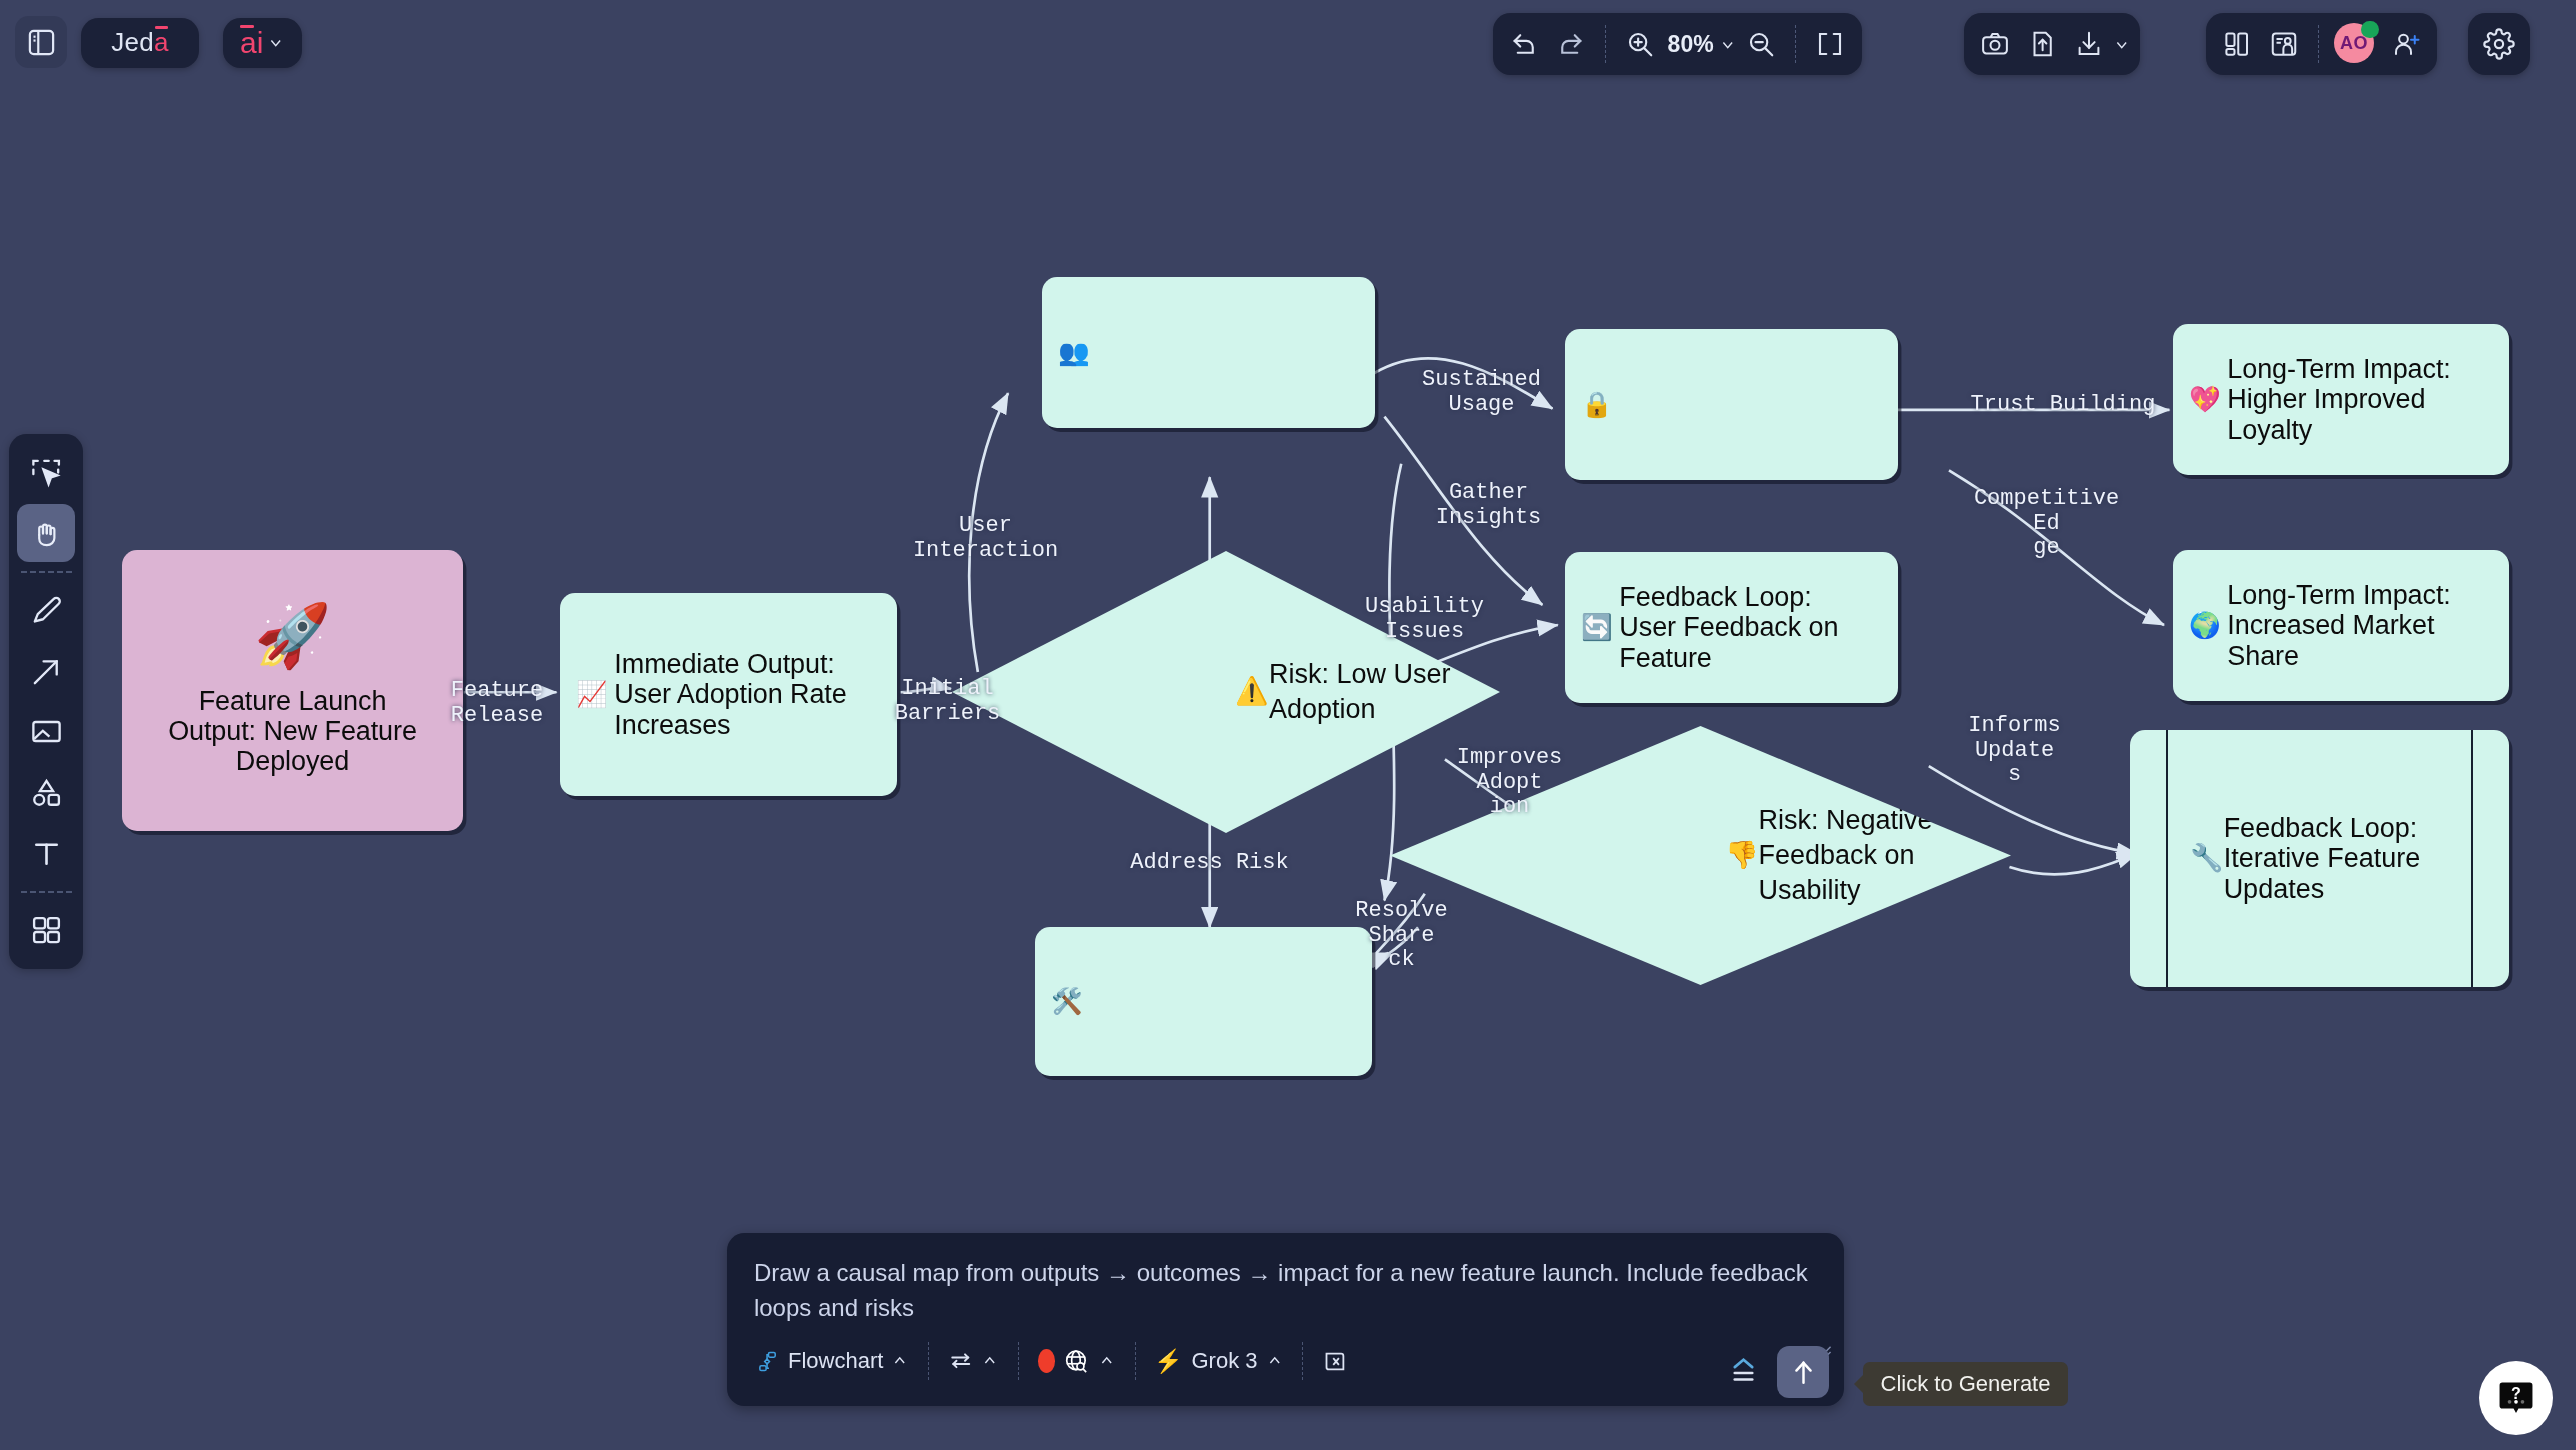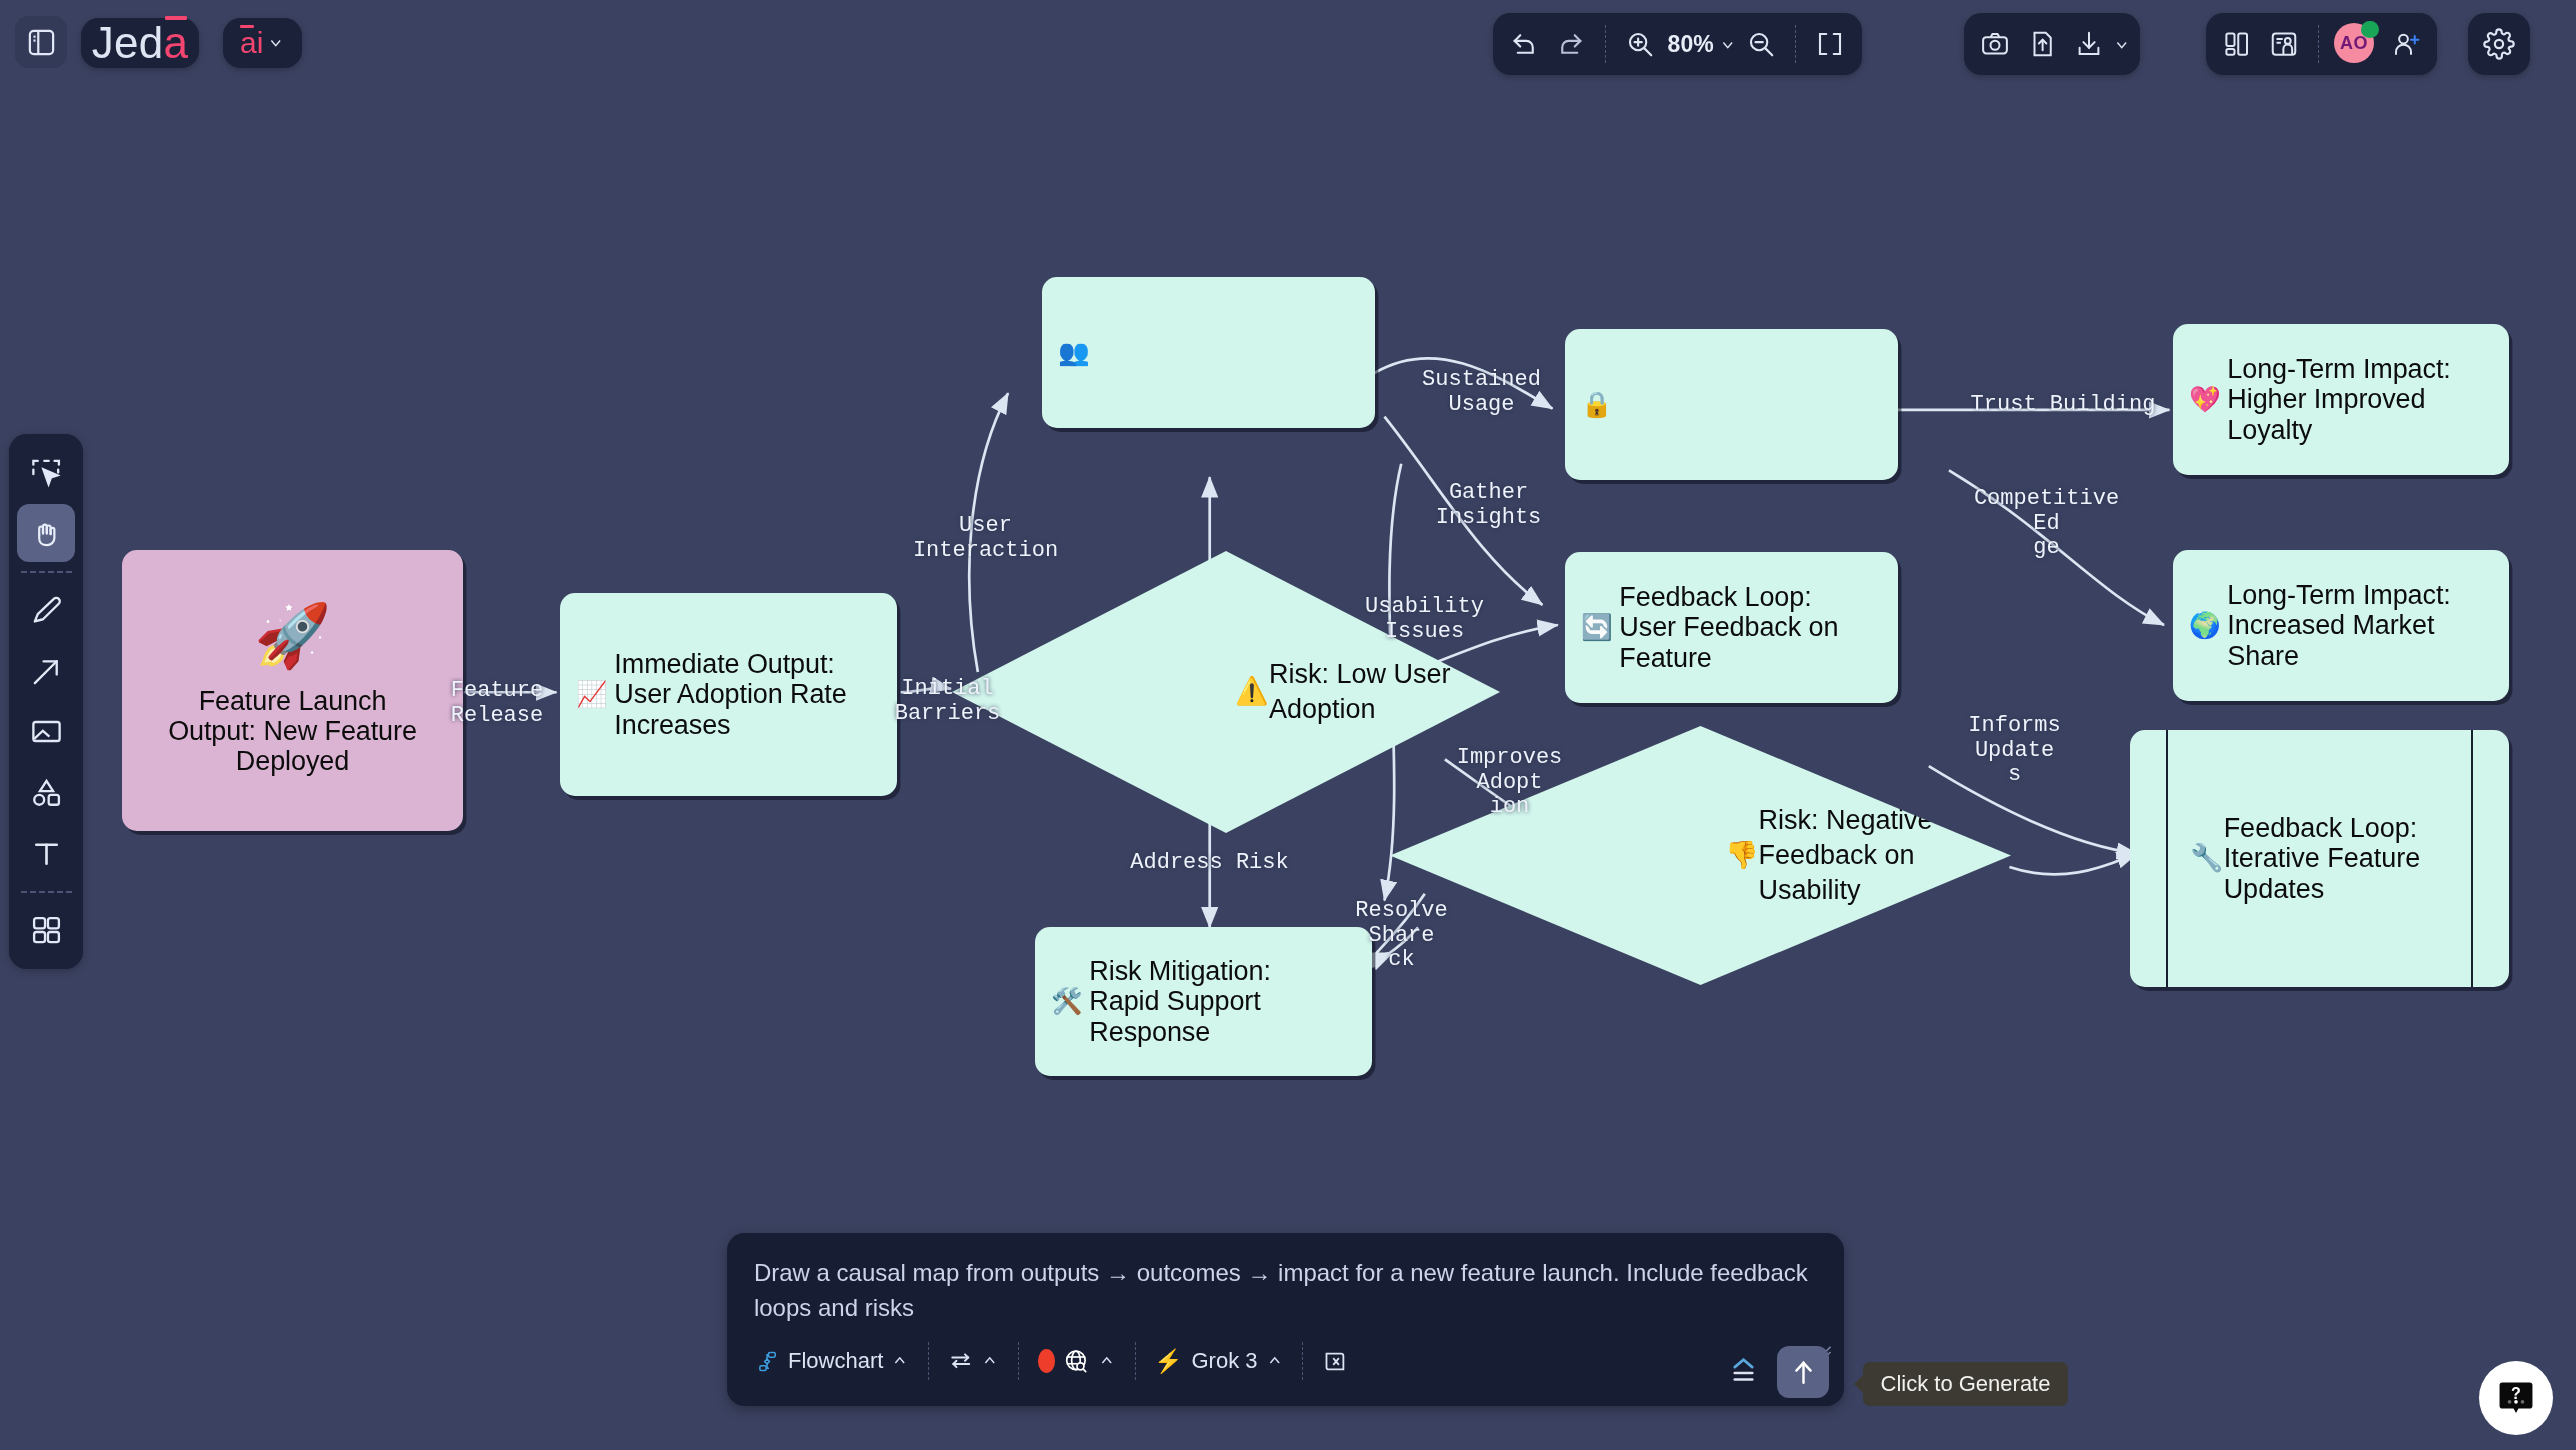--- a/index.html
+++ b/index.html
@@ -19,21 +19,21 @@
   }
   .icon-btn {
     display:flex; align-items:center; justify-content:center;
     cursor:pointer; user-select:none;
   }
   #sidebar-toggle {
     position:absolute; left:15px; top:16px; width:52px; height:52px;
     background:#333a57; border-radius:13.4px;
   }
   #brand-pill { left:81px; top:17.5px; width:118px; height:50px; justify-content:center; }
-  .brand-txt { font-size:44px; letter-spacing:0.3px; color:#dfe5f3; font-family:"Liberation Sans",sans-serif;}
+  .brand-txt { font-size:26px; letter-spacing:0.3px; color:#dfe5f3; font-family:"Liberation Sans",sans-serif;}
   .brand-a { color:#f2456f; position:relative; }
   .brand-a::before{content:""; position:absolute; left:1.3px; right:1.3px; top:-1.3px; height:3.4px; background:#f2456f; border-radius:1.3px;}
   #ai-pill { left:223px; top:17.5px; width:79px; height:50px; justify-content:center; gap:4px; }
   .ai-txt { font-size:30px; color:#f2456f; position:relative;}
   .ai-txt .bar{position:absolute;left:0;right:9.4px;top:-0.7px;height:3.4px;background:#f2456f;border-radius:1.3px;}
 
   #zoom-pill { left:1493px; top:13.4px; height:62px; padding:0 9.4px; gap:2.7px;}
   #capture-pill { left:1964px; top:13.4px; height:62px; padding:0 9.4px; gap:2.7px;}
   #collab-pill { left:2206px; top:13.4px; height:62px; padding:0 9.4px; gap:2.7px;}
   #settings-pill { left:2468px; top:13.4px; height:62px; width:62px; justify-content:center;}
@@ -407,21 +407,20 @@
     <span class="txt" style="max-width:249px">Risk: Low User Adoption</span>
   </div>
 
   <div class="diamond" style="left:1390px; top:726px; width:621px; height:259px; padding-left:13%;">
     <span class="em">👎</span>
     <span class="txt" style="max-width:228px">Risk: Negative Feedback on Usability</span>
   </div>
 
   <div class="node" style="left:1035px; top:927px; width:337px; height:149px;">
     <span class="em">🛠️</span>
-    <span class="txt" style="max-width:255px">Risk Mitigation: Rapid Support Response</span>
   </div>
 
   <div class="elabel" style="left:403px; top:679px; width:188px;">Feature Release</div>
   <div class="elabel" style="left:888px; top:514px; width:195px;">User Interaction</div>
   <div class="elabel" style="left:1384px; top:368px; width:195px;">Sustained Usage</div>
   <div class="elabel" style="left:1391px; top:481px; width:195px;">Gather Insights</div>
   <div class="elabel" style="left:1969px; top:393px; width:188px;">Trust Building</div>
   <div class="elabel" style="left:1966px; top:487px; width:161px; white-space:pre-line;">Competitive Ed
 ge</div>
   <div class="elabel" style="left:1327px; top:595px; width:195px;">Usability Issues</div>

